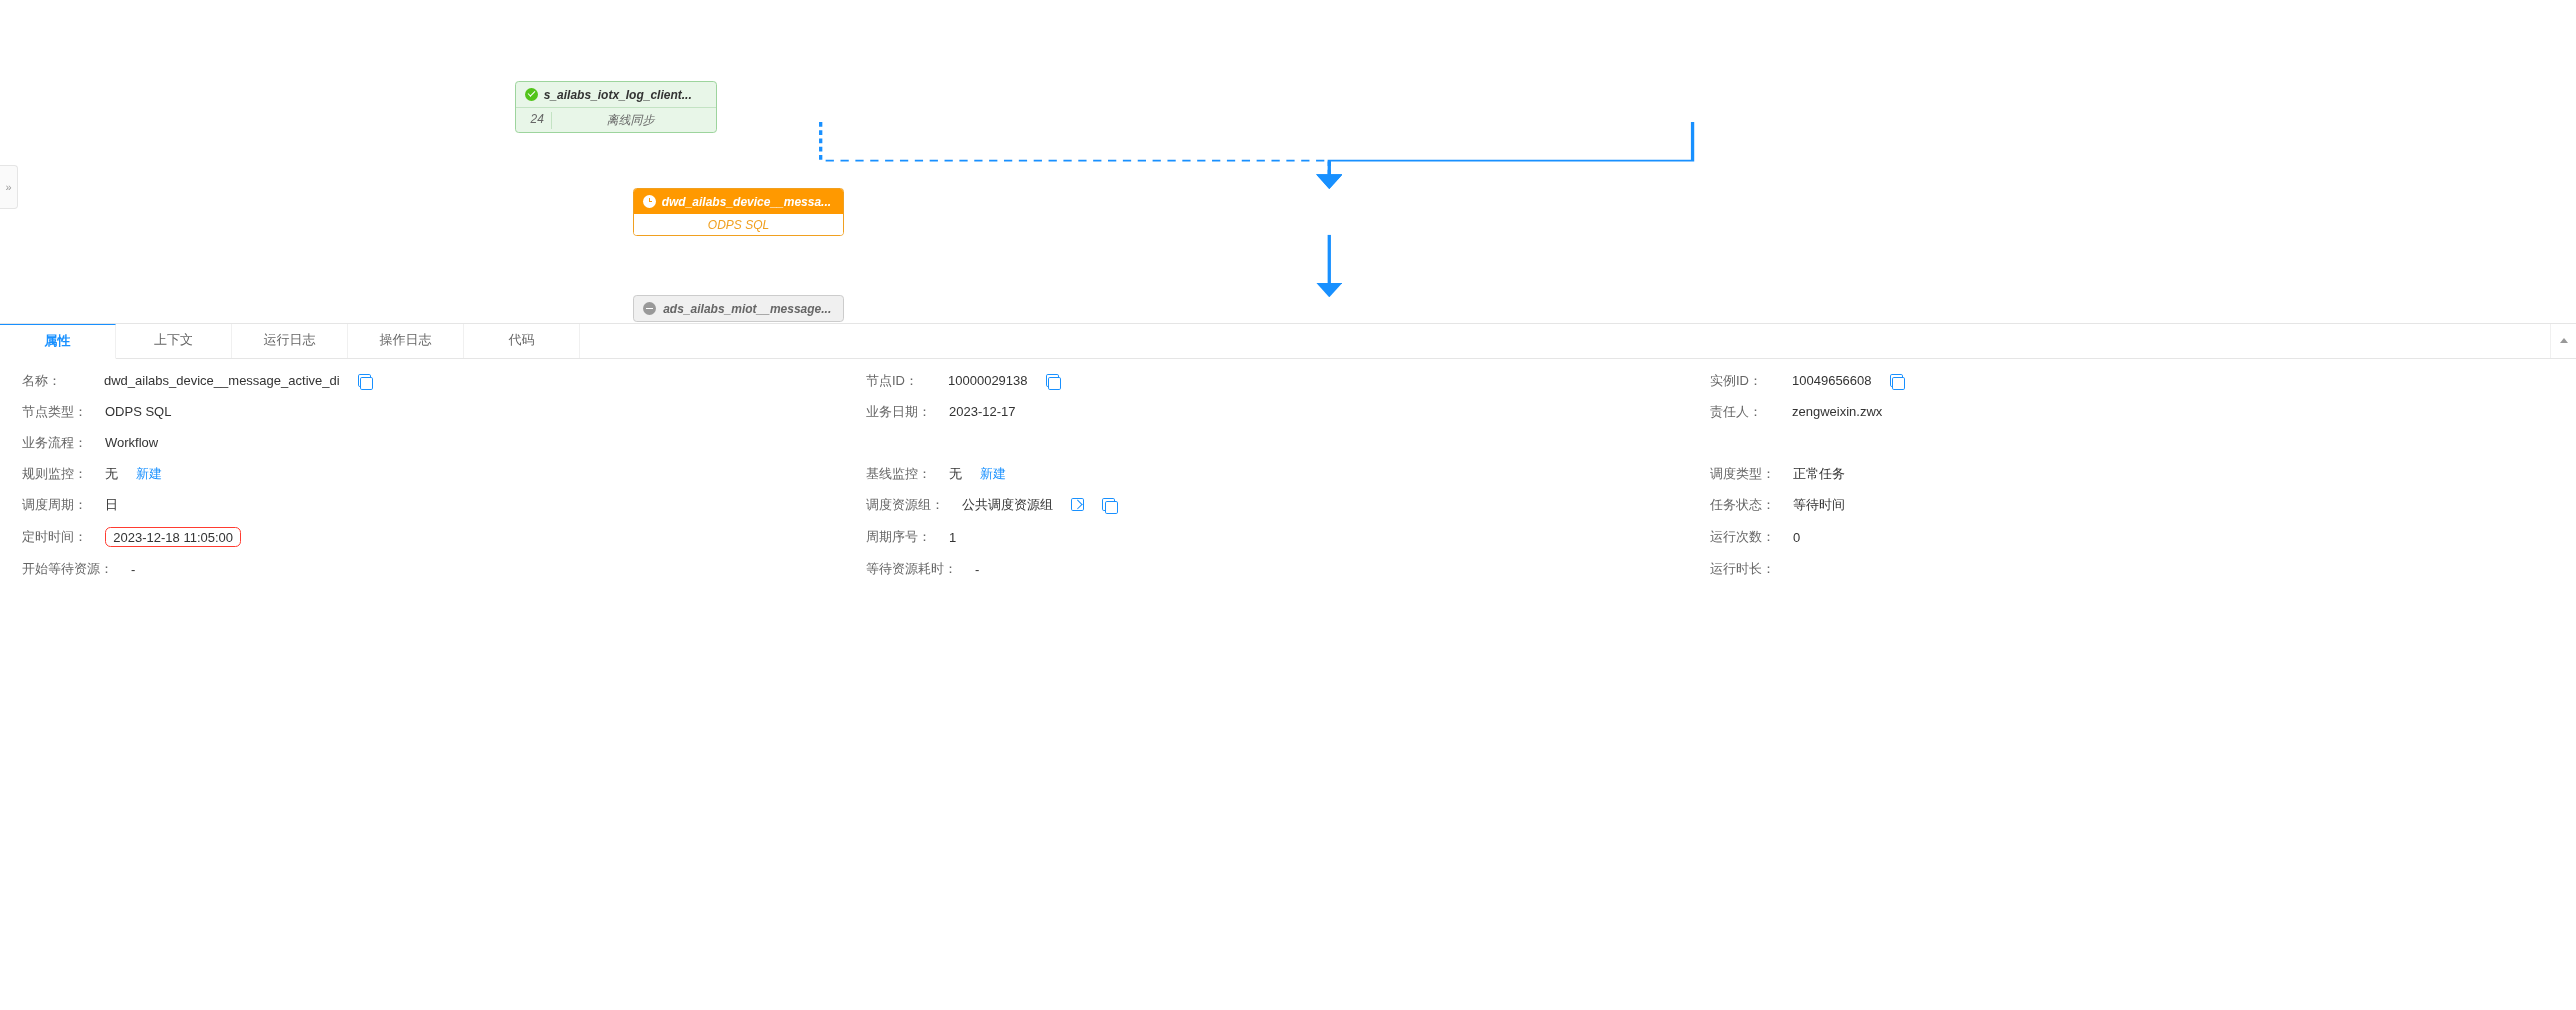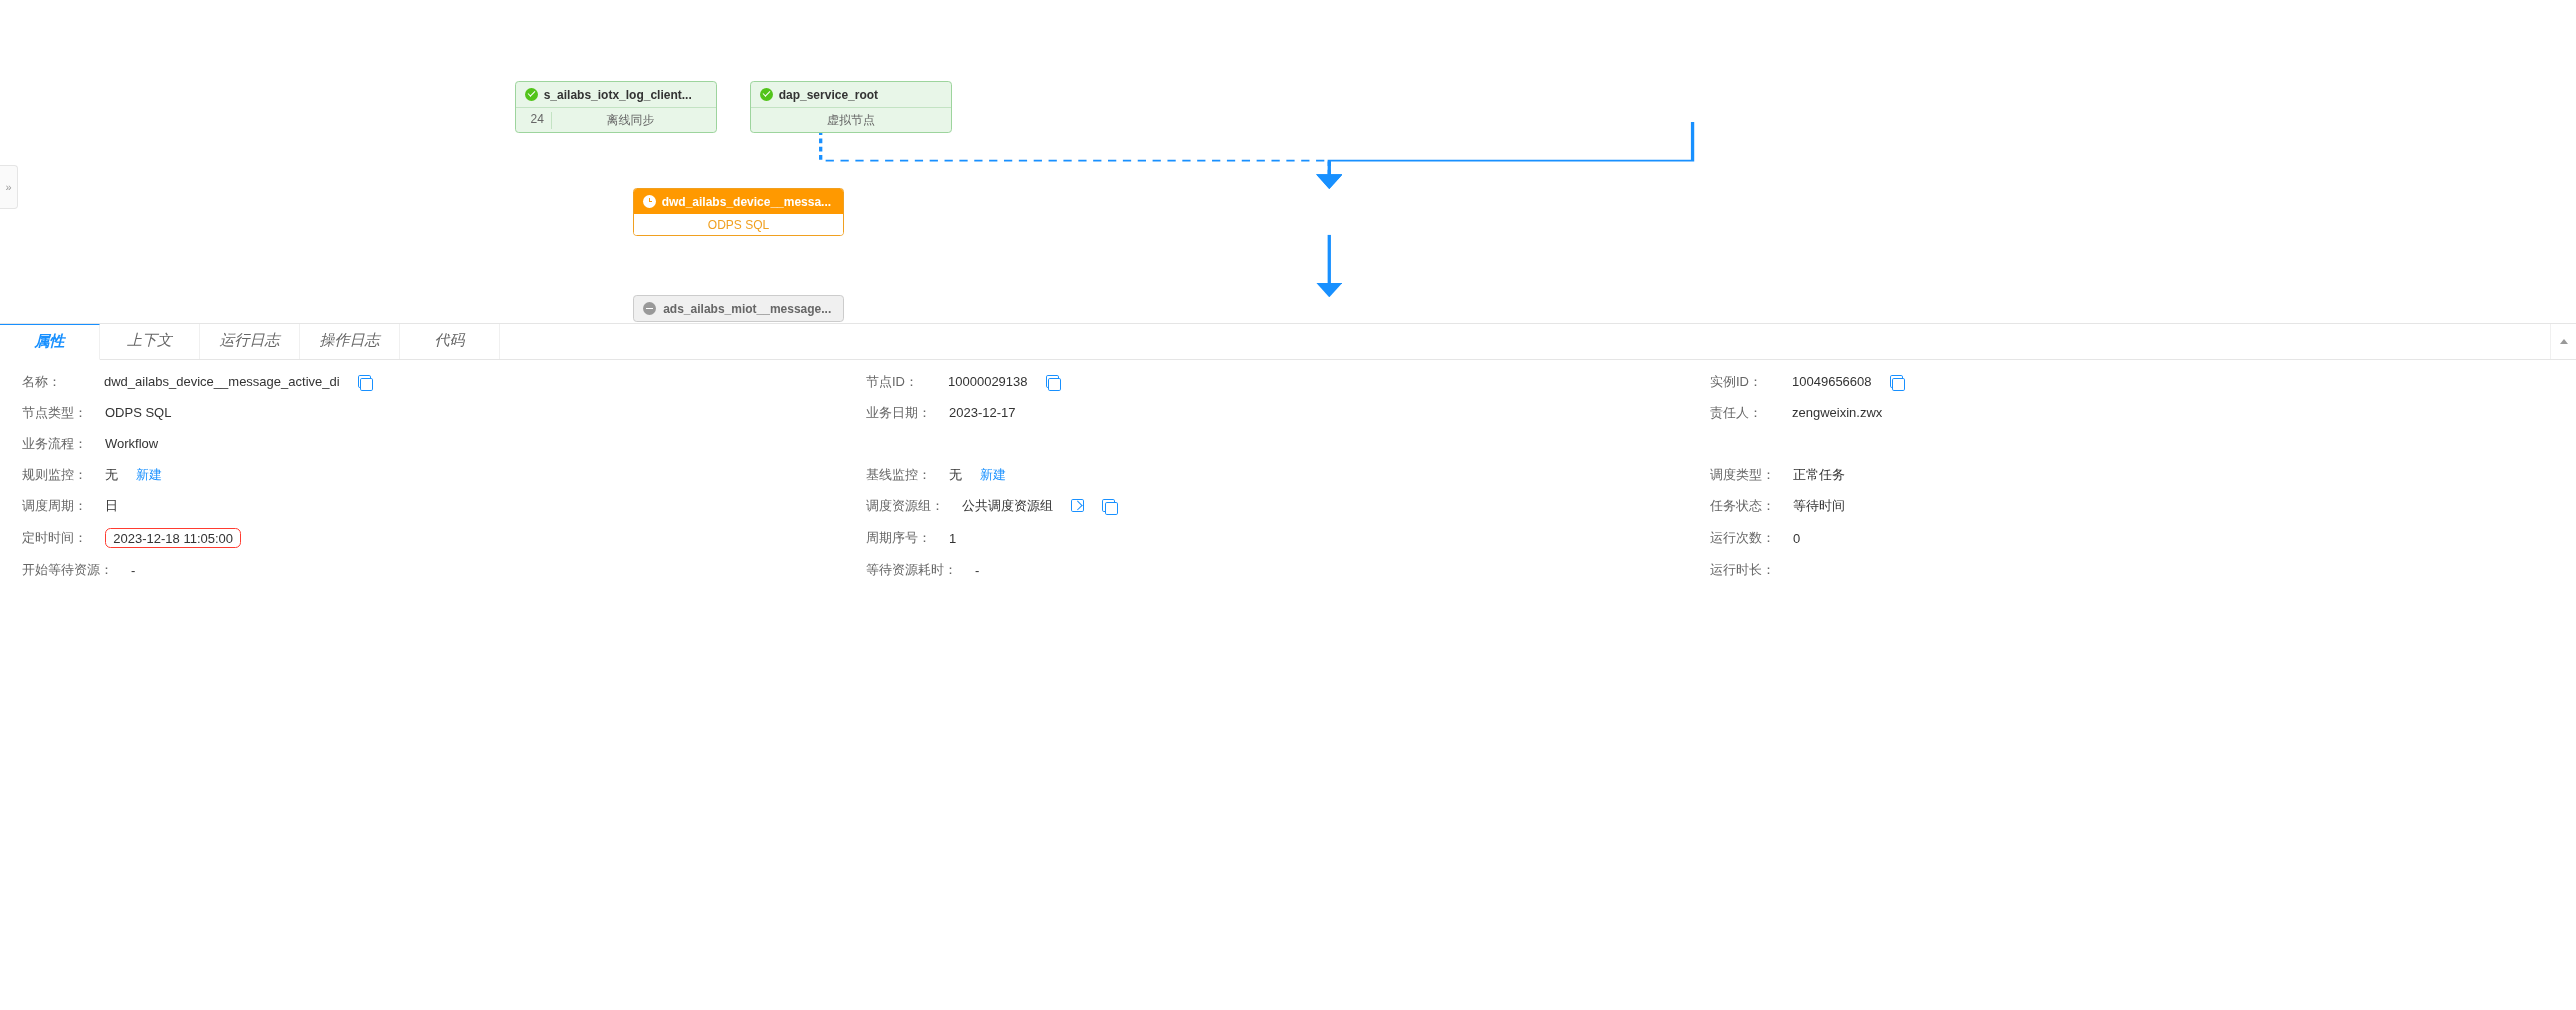--- a/index.html
+++ b/index.html
@@ -1,39 +1,39 @@
 <!DOCTYPE html>
 <html style="font-size:14.7px"><head>
 <meta charset="utf-8">
 <style>
   * { box-sizing: border-box; margin: 0; padding: 0; }
   html, body { width: 100%; height: 100%; font-family: -apple-system, "PingFang SC", "Microsoft YaHei", sans-serif; background: #fff; color: #333; }
   .app { position: relative; width: 100%; height: 100%; }
   .expander { position: absolute; left: 0; top: 165px; width: 18.3px; height: 44px; background: #fafafa; border: 0.9px solid #e5e5e5; border-left: none; border-radius: 0 3.7px 3.7px 0; display: flex; align-items: center; justify-content: center; color: #999; font-size: 11px; cursor: pointer; }
-  .graph-area { position: relative; width: 100%; height: 323px; }
+  .graph-area { position: relative; width: 100%; height: 323px; font-style: italic; }
   svg.edges { position: absolute; left: 0; top: 0; width: 100%; height: 100%; pointer-events: none; }
   .node { position: absolute; border-radius: 3.7px; font-size: 12px; }
   .node-green { background: #e8f6e8; border: 0.9px solid #9dd49d; width: 202px; }
   .node-green .hdr { display: flex; align-items: center; padding: 5.5px 9.2px; font-weight: 600; gap: 5.5px; }
   .node-green .sub { border-top: 0.9px solid #c3e3c3; color: #666; padding: 3.7px 7.3px; text-align: center; display: flex; }
   .node-green .sub .num { width: 29px; border-right: 0.9px solid #c3e3c3; text-align: center; }
   .node-green .sub .typ { flex: 1; text-align: center; }
   .node-orange { width: 211px; border: 0.9px solid #f0a020; border-radius: 3.7px; overflow: hidden; }
   .node-orange .hdr { background: #ff9900; color: #fff; display: flex; align-items: center; gap: 5.5px; padding: 5.5px 9.2px; font-weight: 600; text-align: center; }
   .node-orange .sub { background: #fff; color: #f0a020; text-align: center; padding: 3.7px; }
   .node-gray { width: 211px; background: #f0f0f0; border: 0.9px solid #ccc; border-radius: 3.7px; display: flex; align-items: center; gap: 7px; padding: 5.5px 9.2px; font-weight: 600; color: #666; }
   .ic-check { width: 13px; height: 13px; background: #52c41a; border-radius: 50%; position: relative; flex: 0 0 13px; }
   .ic-check::after { content: ""; position: absolute; left: 2.8px; top: 3.2px; width: 5.5px; height: 2.8px; border-left: 1.8px solid #fff; border-bottom: 1.8px solid #fff; transform: rotate(-45deg); }
   .ic-clock { width: 13px; height: 13px; background: #fff; border-radius: 50%; position: relative; flex: 0 0 13px; }
   .ic-clock::after { content: ""; position: absolute; left: 5.5px; top: 2.8px; width: 1.8px; height: 4.6px; background: #ff9900; transform-origin: bottom; }
   .ic-clock::before { content: ""; position: absolute; left: 5.5px; top: 5.5px; width: 3.7px; height: 1.8px; background: #ff9900; }
   .ic-minus { width: 13px; height: 13px; background: #999; border-radius: 50%; position: relative; flex: 0 0 13px; }
   .ic-minus::after { content: ""; position: absolute; left: 2.8px; top: 5.5px; width: 7.3px; height: 1.8px; background: #fff; }
   .tabs-bar { display: flex; border-top: 0.9px solid #e5e5e5; border-bottom: 0.9px solid #e5e5e5; background: #fff; align-items: stretch; }
-  .tab { padding: 7.3px 0; width: 100px; text-align: center; font-size: 15px; color: #666; cursor: pointer; border-right: 0.9px solid #f0f0f0; font-style: italic; }
+  .tab { padding: 7.3px 0; width: 116px; text-align: center; font-size: 13px; color: #666; cursor: pointer; border-right: 0.9px solid #f0f0f0; }
   .tab.active { color: #1890ff; border-top: 1.8px solid #1890ff; border-bottom: 0.9px solid #fff; margin-bottom: -0.9px; font-weight: 600; }
   .tabs-bar .collapse { margin-left: auto; width: 26px; display: flex; align-items: center; justify-content: center; color: #999; cursor: pointer; border-left: 0.9px solid #f0f0f0; }
   .props { padding: 13px 22px; font-size: 13px; }
   .row3 { display: flex; margin-bottom: 13px; }
   .col { flex: 1; display: flex; align-items: center; gap: 18px; }
   .lbl { color: #666; min-width: 64px; white-space: nowrap; }
   .lbl::after { content: "："; }
   .val { color: #333; }
   .link { color: #1890ff; cursor: pointer; }
   .ic-copy, .ic-edit { width: 13px; height: 13px; display: inline-block; border: 1.4px solid #1890ff; border-radius: 1.8px; position: relative; cursor: pointer; }
@@ -66,29 +66,20 @@
       <div class="hdr">
           <span class="ic-check"></span>
           <span>s_ailabs_iotx_log_client...</span>
         </div>
       <div class="sub">
           <span class="num">24</span>
           <span class="typ">离线同步</span>
         </div>
     </div>
 
-    <div class="node node-green" style="left:750px; top:81px;">
-      <div class="hdr">
-          <span class="ic-check"></span>
-          <span>dap_service_root</span>
-        </div>
-      <div class="sub">
-          <span class="typ" style="border:none;">虚拟节点</span>
-        </div>
-    </div>
 
     <div class="node node-orange" style="left:633px; top:188px;">
       <div class="hdr">
           <span class="ic-clock"></span>
           <span>dwd_ailabs_device__messa...</span>
         </div>
       <div class="sub">ODPS SQL</div>
     </div>
 
     <div class="node node-gray" style="left:633px; top:295px;">

